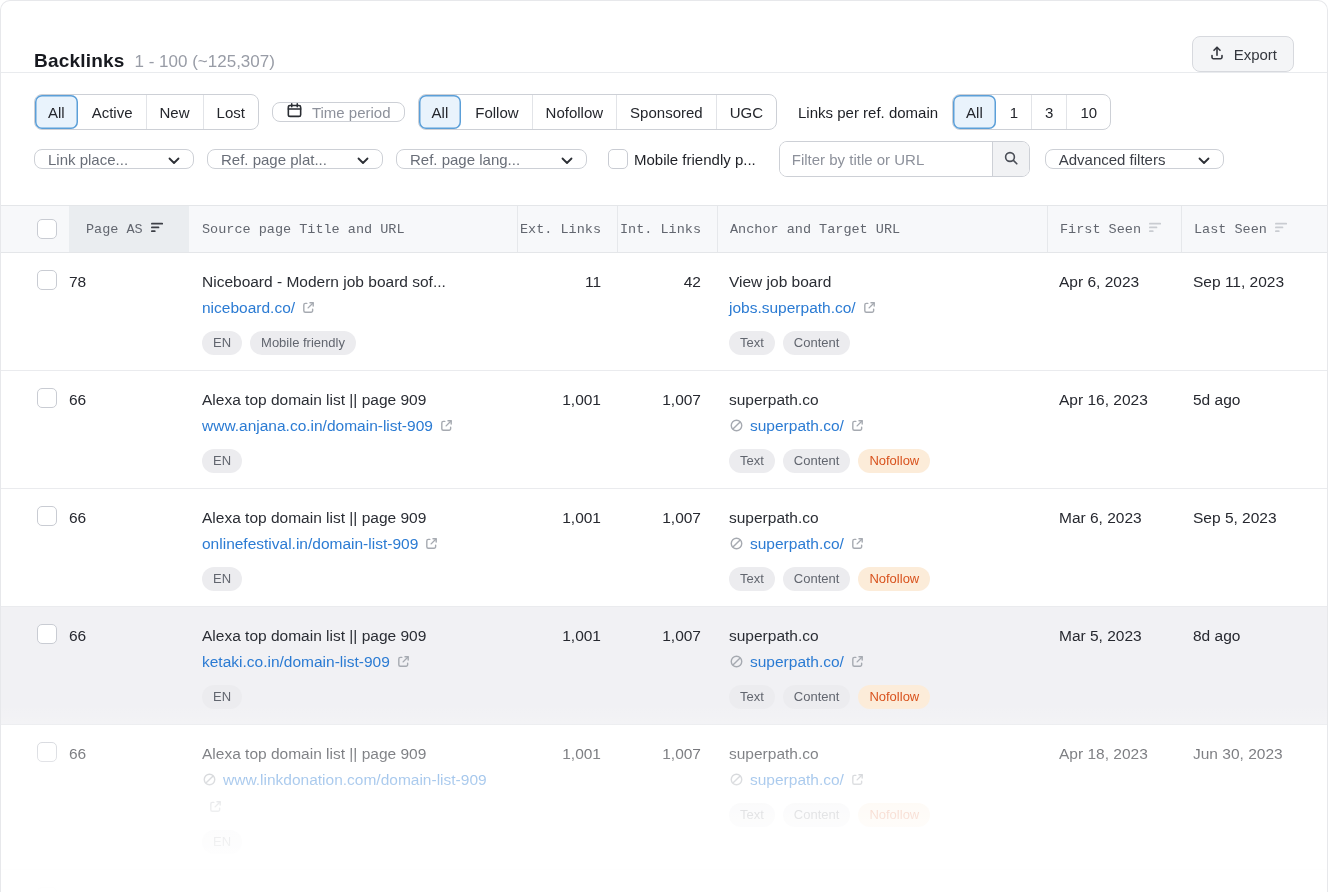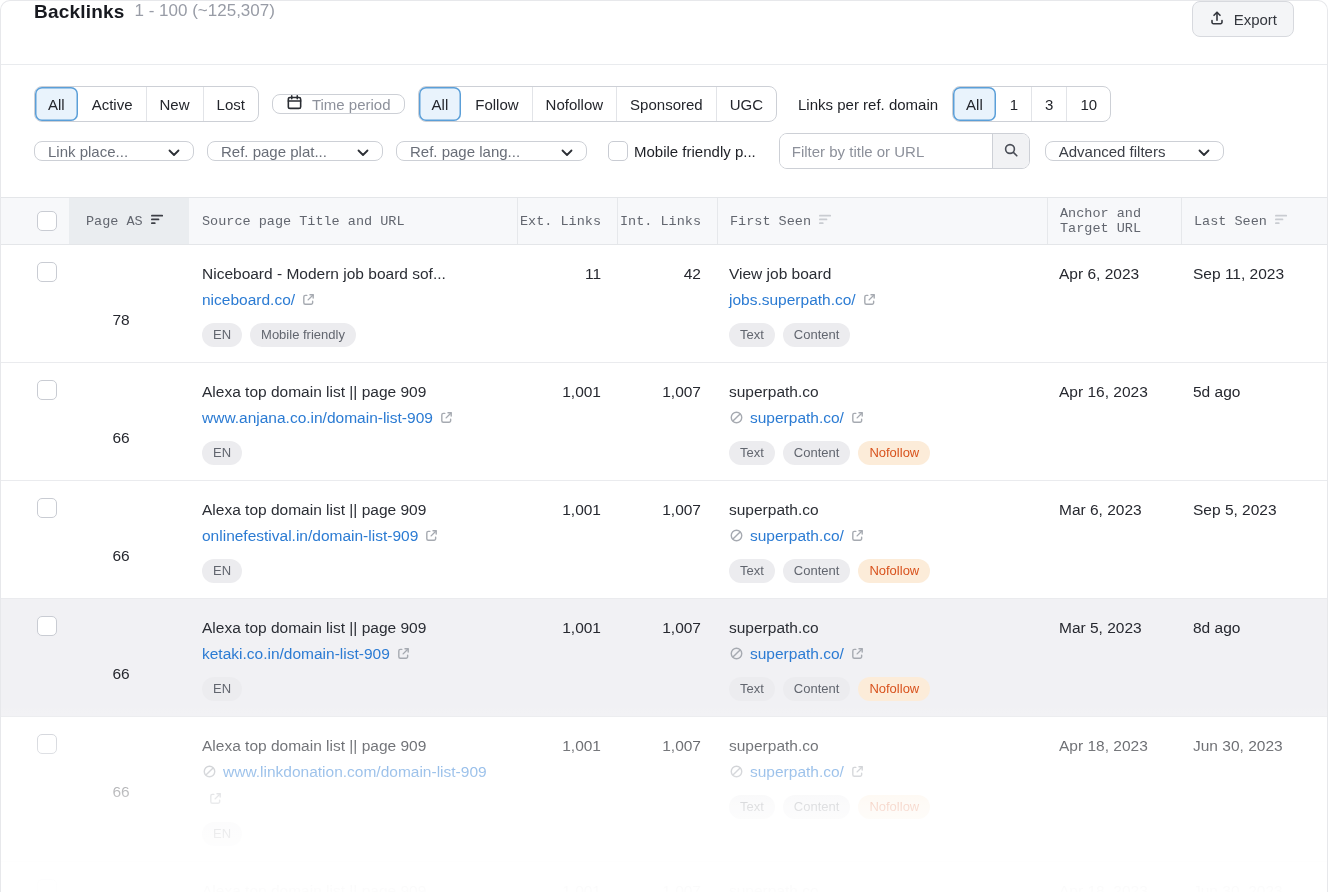--- a/index.html
+++ b/index.html
@@ -9,21 +9,21 @@
     --text-dark:#24262d; --text-grey:#6b6f7a; --text-light:#8f939d;
     --border-grey:#cdd0d6; --row-border:#eaebee; --header-bg:#f7f8fa; --highlight-bg:#f1f1f4;
   }
   *{box-sizing:border-box; margin:0; padding:0;}
   html,body{width:1328px; height:892px; overflow:hidden; background:#fff;
     font-family:"Liberation Sans","DejaVu Sans",sans-serif; color:var(--text-dark);}
   .page{position:relative; width:1328px; height:892px; background:#fff;
     border:1px solid #e7e8eb; border-bottom:none; border-radius:10px 10px 0 0; overflow:hidden;}
 
   
-  .topbar{height:64px; display:flex; align-items:flex-start; padding:0 33px;
+  .topbar{height:72px; display:flex; align-items:flex-end; padding:0 33px;
     border-bottom:1px solid #e9ebee;}
   .page-title{font-size:19px; font-weight:bold; color:#17191f; letter-spacing:.2px;}
   .range-label{font-size:17px; color:#9norm}
   .range-label{font-size:17px; color:#989ca6; margin-left:10px;}
   .export-btn{margin-left:auto; height:36px; display:inline-flex; align-items:center; gap:9px;
     background:#f4f5f7; border:1px solid #d7d9de; border-radius:8px; padding:0 16px;
     font-size:15px; color:#34373e; cursor:pointer; font-family:inherit;}
 
   
   .filters{padding:21px 33px 27px; border-bottom:1px solid #fff;}
@@ -65,21 +65,21 @@
   .th-src{padding-left:13px;}
   .th-right{justify-content:flex-end; padding-right:16px; border-left:1px solid #e6e8eb;}
   .th-anchor{padding-left:12px; border-left:1px solid #e6e8eb;}
   .th-date{padding-left:12px; gap:7px; border-left:1px solid #e6e8eb; cursor:pointer;}
 
   .trow{border-bottom:1px solid var(--row-border); background:#fff;}
   .state-highlight{background:var(--highlight-bg);}
   .cell{padding-top:17px; padding-bottom:15px; font-size:15.5px; line-height:24px; color:#26282f;}
   .cell-check{padding-left:36px;}
   .checkbox{width:20px; height:20px; border:1.5px solid #c9ccd3; border-radius:5px; background:#fff; cursor:pointer;}
-  .cell-as{text-align:center; padding-right:16px;margin-top:46px;}
+  .cell-as{text-align:left; padding-right:16px;}
   .cell-src{padding-left:13px; padding-right:18px;}
   .cell-num{text-align:right; padding-right:16px;}
   .cell-anchor{padding-left:12px; padding-right:18px;}
   .cell-date{padding-left:12px;}
   .row-title{color:#2a2d34; margin-bottom:1px;}
   .urlline{line-height:25px;}
   .link{color:var(--link-blue); text-decoration:none; cursor:pointer;}
   .brk{word-break:break-all;}
   .extico{display:inline-block; margin-left:6px; vertical-align:-2px; cursor:pointer;}
   .nfico{display:inline-block; margin-right:6px; vertical-align:-2px;}
@@ -215,33 +215,33 @@
     </div>
     <div class="th th-src">
       <span>Source page Title and URL</span>
     </div>
     <div class="th th-right">
       <span>Ext. Links</span>
     </div>
     <div class="th th-right">
       <span>Int. Links</span>
     </div>
+    <div class="th th-anchor">
+      <span>Anchor and Target URL</span>
+    </div>
     <div class="th th-date">
       <span>First Seen</span>
       <span>
         <svg width="15" height="13" viewBox="0 0 16 14" fill="#c9ccd1">
             <rect x="1" y="2" width="13" height="1.9" rx="0.95"></rect>
             <rect x="1" y="6" width="9" height="1.9" rx="0.95"></rect>
             <rect x="1" y="10" width="5" height="1.9" rx="0.95"></rect>
           </svg>
       </span>
     </div>
-    <div class="th th-anchor">
-      <span>Anchor and Target URL</span>
-    </div>
     <div class="th th-date">
       <span>Last Seen</span>
       <span>
         <svg width="15" height="13" viewBox="0 0 16 14" fill="#c9ccd1">
             <rect x="1" y="2" width="13" height="1.9" rx="0.95"></rect>
             <rect x="1" y="6" width="9" height="1.9" rx="0.95"></rect>
             <rect x="1" y="10" width="5" height="1.9" rx="0.95"></rect>
           </svg>
       </span>
     </div>

